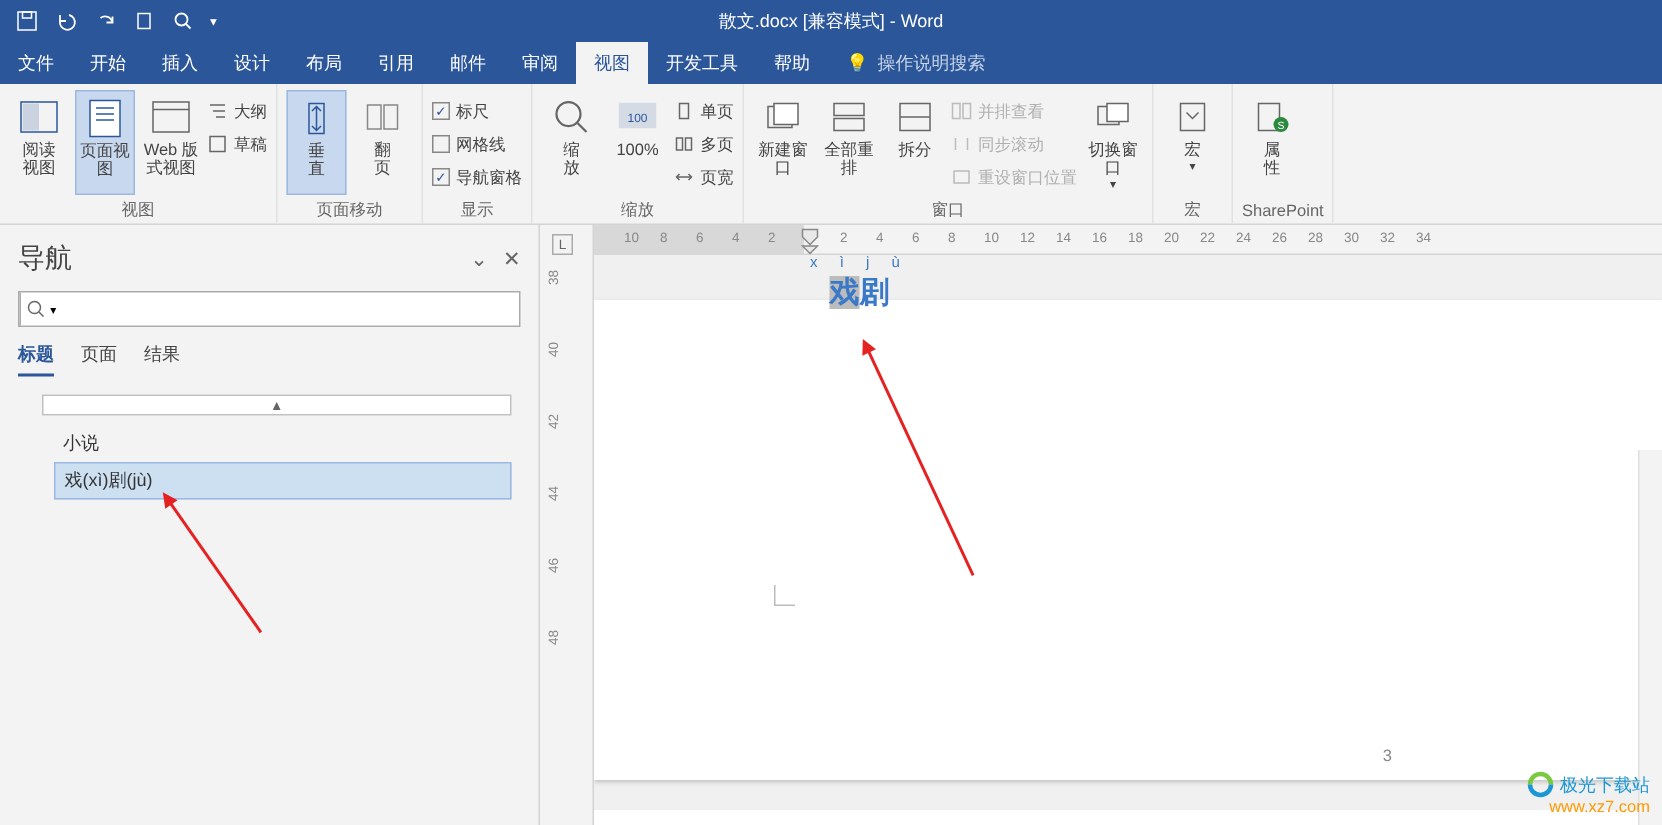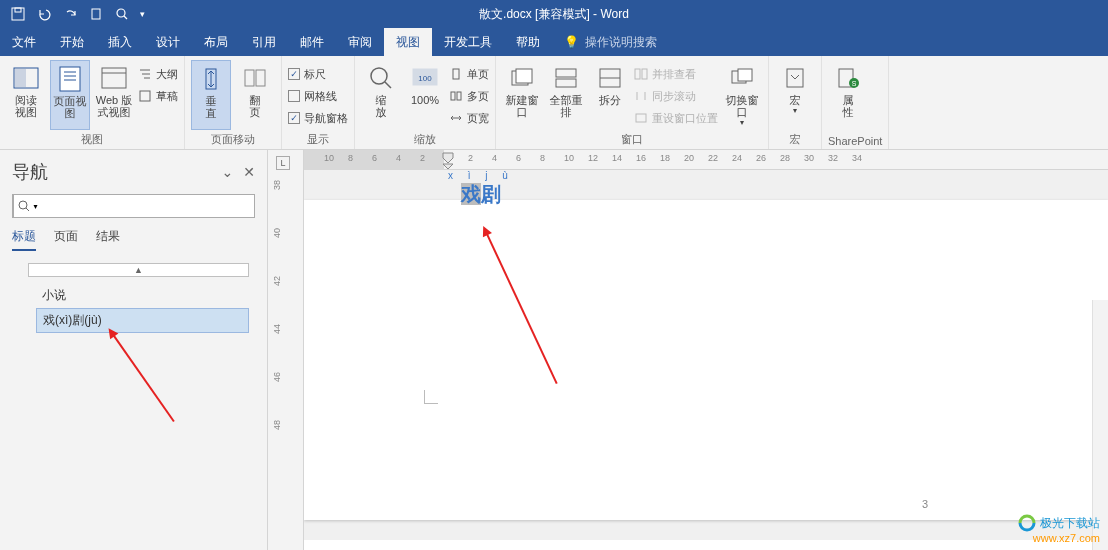--- a/index.html
+++ b/index.html
@@ -21,30 +21,30 @@
   .big-btn { display: flex; flex-direction: column; align-items: center; justify-content: flex-start; width: 40px; cursor: pointer; font-size: 11px; color: #444; padding-top: 4px; }
   .big-btn.active { background: #c8d8ef; border: 1px solid #9bb8e0; }
   .big-btn .ic { width: 28px; height: 28px; margin-bottom: 2px; display: flex; align-items: center; justify-content: center; }
   .big-btn .lbl { text-align: center; line-height: 12px; }
   .small-stack { display: flex; flex-direction: column; gap: 2px; font-size: 11px; color: #444; padding-top: 4px; }
   .small-btn { display: flex; align-items: center; gap: 4px; cursor: pointer; height: 20px; }
   .cb { width: 12px; height: 12px; border: 1px solid #888; display: inline-flex; align-items: center; justify-content: center; font-size: 9px; color: #2b579a; }
   .cb.checked::after { content: "✓"; }
   .disabled { color: #b0b0b0; }
   .main { display: flex; height: calc(550px - 28px - 28px - 94px); }
-  .nav-pane { width: 268px; background: #f3f3f3; border-right: 1px solid #d4d4d4; display: flex; flex-direction: column; }
+  .nav-pane { width: 360px; background: #f3f3f3; border-right: 1px solid #d4d4d4; display: flex; flex-direction: column; }
   .nav-header { display: flex; align-items: center; justify-content: space-between; padding: 10px 12px; }
   .nav-title { font-size: 18px; color: #444; }
   .nav-header-btns { display: flex; gap: 10px; color: #666; font-size: 14px; }
   .nav-search { margin: 0 12px 10px 12px; display: flex; border: 1px solid #ababab; background: #fff; height: 24px; }
   .nav-search input { flex: 1; border: none; outline: none; padding: 0 6px; font-size: 12px; }
   .nav-search .sbtn { width: 28px; border-left: 1px solid #ababab; display: flex; align-items: center; justify-content: center; cursor: pointer; }
   .nav-tabs { display: flex; gap: 18px; padding: 0 12px 6px 12px; font-size: 12px; }
   .nav-tab { cursor: pointer; padding-bottom: 4px; color: #444; }
-  .nav-tab.active { color: #2b579a; border-bottom: 2px solid #2b579a; }
+  .nav-tab.active { color: #2b579a; border-bottom: 2px solid #2b579a; font-weight: bold; }
   .collapse-bar { margin: 6px 18px 6px 28px; height: 14px; border: 1px solid #c0c0c0; background: #fff; display: flex; align-items: center; justify-content: center; font-size: 9px; color: #666; cursor: pointer; }
   .headings { padding: 0 18px 0 36px; font-size: 12px; color: #333; }
   .heading-item { padding: 3px 6px; margin: 1px 0; cursor: pointer; }
   .heading-item.selected { background: #cde0f2; border: 1px solid #9bb8e0; }
   .vruler { width: 36px; background: #f3f3f3; border-right: 1px solid #d4d4d4; position: relative; }
   .vruler .col-mark { position: absolute; left: 8px; top: 6px; width: 14px; height: 14px; border: 1px solid #aaa; font-size: 9px; display: flex; align-items: center; justify-content: center; color: #666; }
   .vruler .tick { position: absolute; left: 4px; font-size: 9px; color: #888; transform: rotate(-90deg); transform-origin: left top; }
   .doc-area { flex: 1; background: #f0f0f0; display: flex; flex-direction: column; position: relative; }
   .hruler { height: 20px; background: #f3f3f3; border-bottom: 1px solid #d4d4d4; position: relative; font-size: 9px; color: #888; }
   .hruler .n { position: absolute; top: 3px; }

